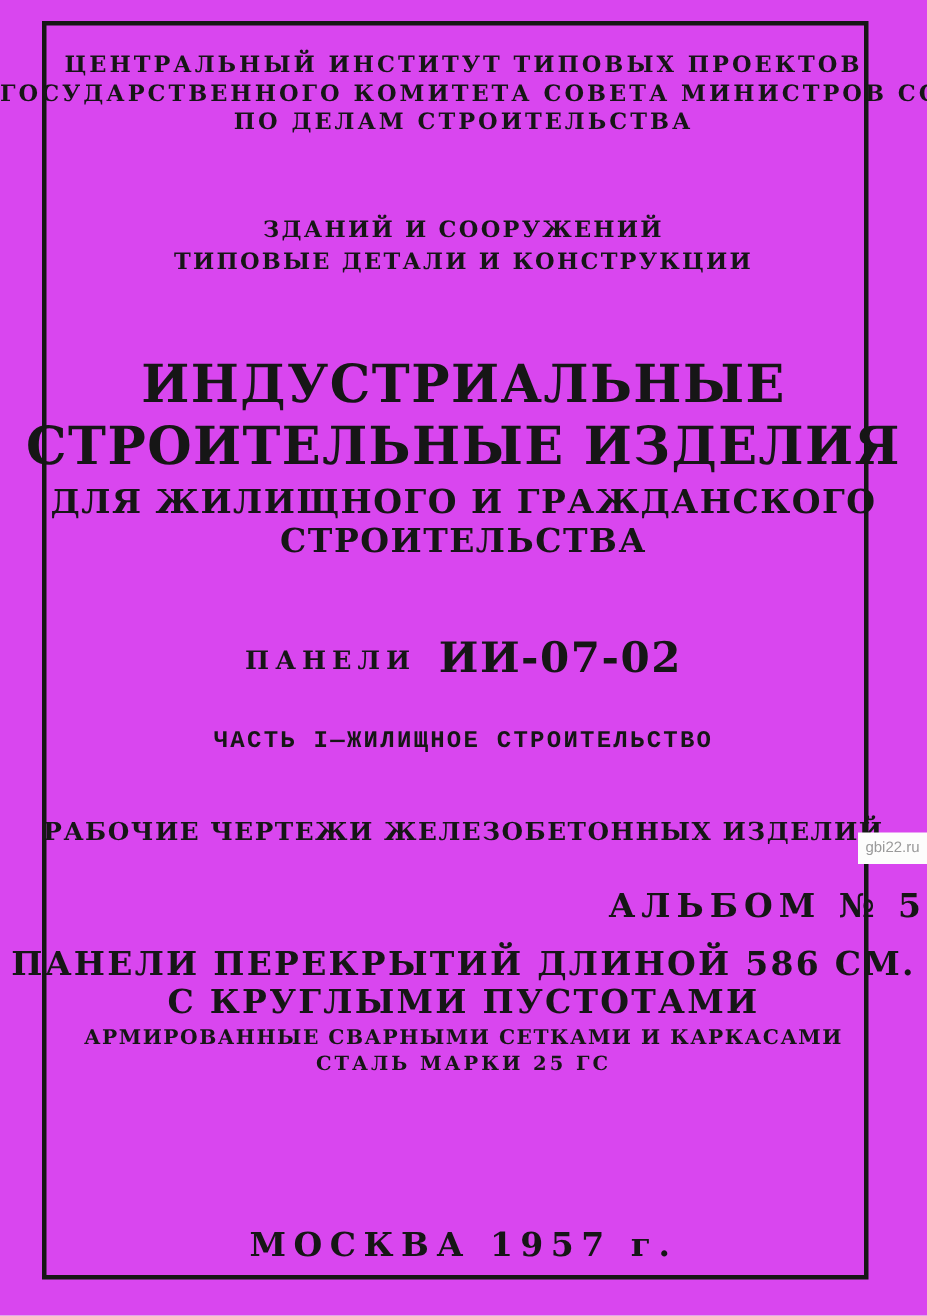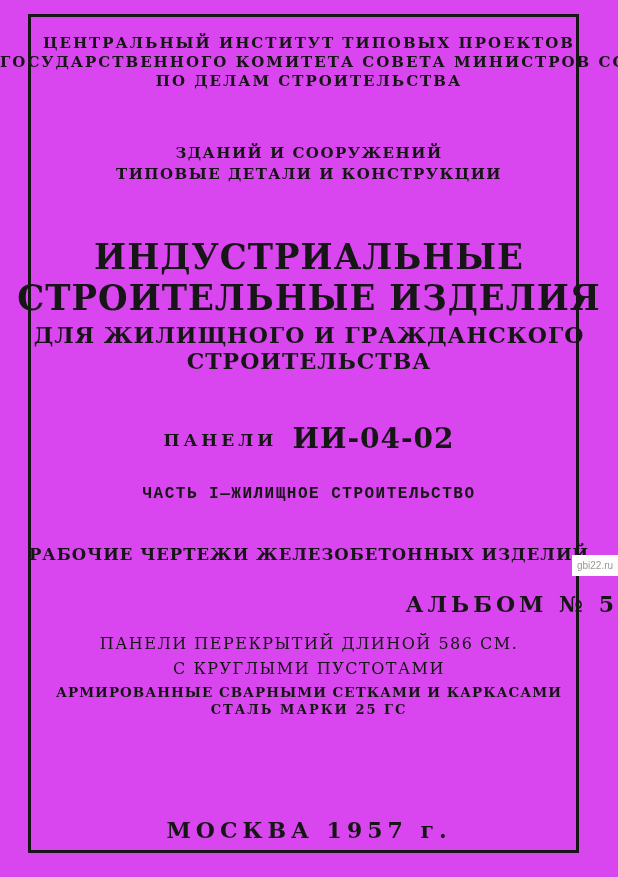--- a/index.html
+++ b/index.html
@@ -61,21 +61,21 @@
   .drawings{
     top:545px;
     font-size:16.5px;font-weight:bold;letter-spacing:1px;
   }
   .album{
     top:591px;
     font-size:22px;font-weight:bold;letter-spacing:4px;text-align:right;
   }
   .product{top:631px;}
   .product .big{
-    font-size:16px;font-weight:normal;letter-spacing:1.5px;line-height:25px;
+    font-size:22px;font-weight:bold;letter-spacing:1.5px;line-height:25px;
   }
   .product .small3{
     font-size:13.5px;font-weight:bold;letter-spacing:1px;line-height:17px;
     margin-top:3px;
   }
   .product .small4{
     font-size:13px;font-weight:bold;letter-spacing:2px;line-height:17px;
   }
   .imprint{
     top:817px;
@@ -119,21 +119,21 @@
     <div>СТРОИТЕЛЬНЫЕ ИЗДЕЛИЯ</div>
   </div>
 
   <div class="tblock subtitle">
     <div>ДЛЯ ЖИЛИЩНОГО И ГРАЖДАНСКОГО</div>
     <div>СТРОИТЕЛЬСТВА</div>
   </div>
 
   <div class="tblock series">
     <span class="label">ПАНЕЛИ</span>
-    <span class="code">ИИ-04-02</span>
+    <span class="code">ИИ-07-02</span>
   </div>
 
   <div class="tblock part">ЧАСТЬ I—ЖИЛИЩНОЕ СТРОИТЕЛЬСТВО</div>
 
   <div class="tblock drawings">РАБОЧИЕ ЧЕРТЕЖИ ЖЕЛЕЗОБЕТОННЫХ ИЗДЕЛИЙ</div>
 
   <div class="tblock album">АЛЬБОМ № 5</div>
 
   <div class="tblock product">
     <div class="big">ПАНЕЛИ ПЕРЕКРЫТИЙ ДЛИНОЙ 586 СМ.</div>

